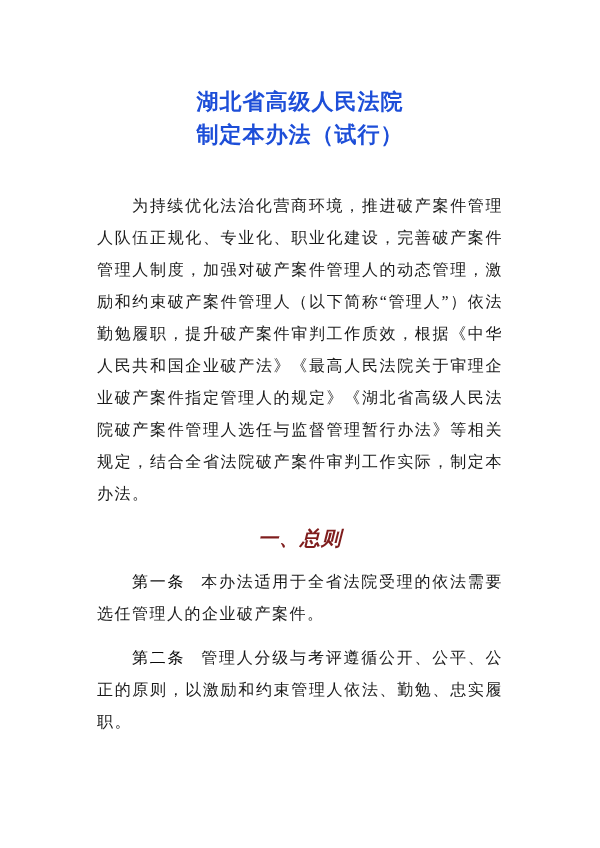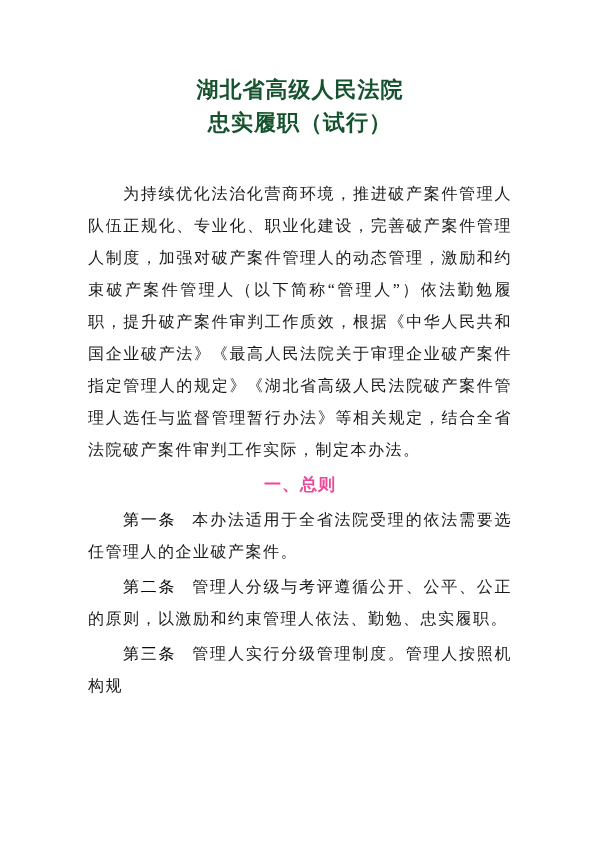--- a/index.html
+++ b/index.html
@@ -17,70 +17,71 @@
     color: #111111;
     overflow: hidden;
   }
   .doc-title {
     text-align: center;
     font-family: "Liberation Serif", "DejaVu Serif", serif;
     font-weight: bold;
     font-size: 22px;
     line-height: 33px;
     letter-spacing: 1px;
-    color: #14532d;
+    color: #1d4ed8;
+    margin-top: 12px;
   }
   .doc-body {
     margin-top: 39px;
     font-family: "Liberation Serif", "DejaVu Serif", serif;
     font-size: 16px;
     line-height: 32px;
     letter-spacing: 1.5px;
     text-align: justify;
     color: #1a1a1a;
   }
   .doc-body p {
-    margin: 3px;
+    margin: 12px;
     text-indent: 35px;
   }
   .doc-body p.heading {
     text-align: center;
     text-indent: 0;
     font-weight: bold;
     font-family: "Liberation Sans", "DejaVu Sans", sans-serif;
-    font-size: 17px;
+    font-size: 20px;
     letter-spacing: 1px;
-    color: #ec4899;
+    color: #7f1d1d;
+    font-style: italic;
   }
   .lead {
     font-weight: normal;
     font-family: "Liberation Sans", "DejaVu Sans", sans-serif;
     padding-right: 16px;
     color: #0a0a0a;
   }
 </style>
 </head>
 <body>
 
 <div class="page">
 
   <div class="doc-title">
     <div>湖北省高级人民法院</div>
-    <div>忠实履职（试行）</div>
+    <div>制定本办法（试行）</div>
   </div>
 
   <div class="doc-body">
 
     <p>为持续优化法治化营商环境，推进破产案件管理人队伍正规化、专业化、职业化建设，完善破产案件管理人制度，加强对破产案件管理人的动态管理，激励和约束破产案件管理人（以下简称“管理人”）依法勤勉履职，提升破产案件审判工作质效，根据《中华人民共和国企业破产法》《最高人民法院关于审理企业破产案件指定管理人的规定》《湖北省高级人民法院破产案件管理人选任与监督管理暂行办法》等相关规定，结合全省法院破产案件审判工作实际，制定本办法。</p>
 
     <p class="heading">一、总则</p>
 
     <p><span class="lead">第一条</span><span>本办法适用于全省法院受理的依法需要选任管理人的企业破产案件。</span></p>
 
 
     <p><span class="lead">第二条</span><span>管理人分级与考评遵循公开、公平、公正的原则，以激励和约束管理人依法、勤勉、忠实履职。</span></p>
 
 
-    <p><span class="lead">第三条</span><span>管理人实行分级管理制度。管理人按照机构规</span></p>
 
   </div>
 
 </div>
 
 </body></html>

